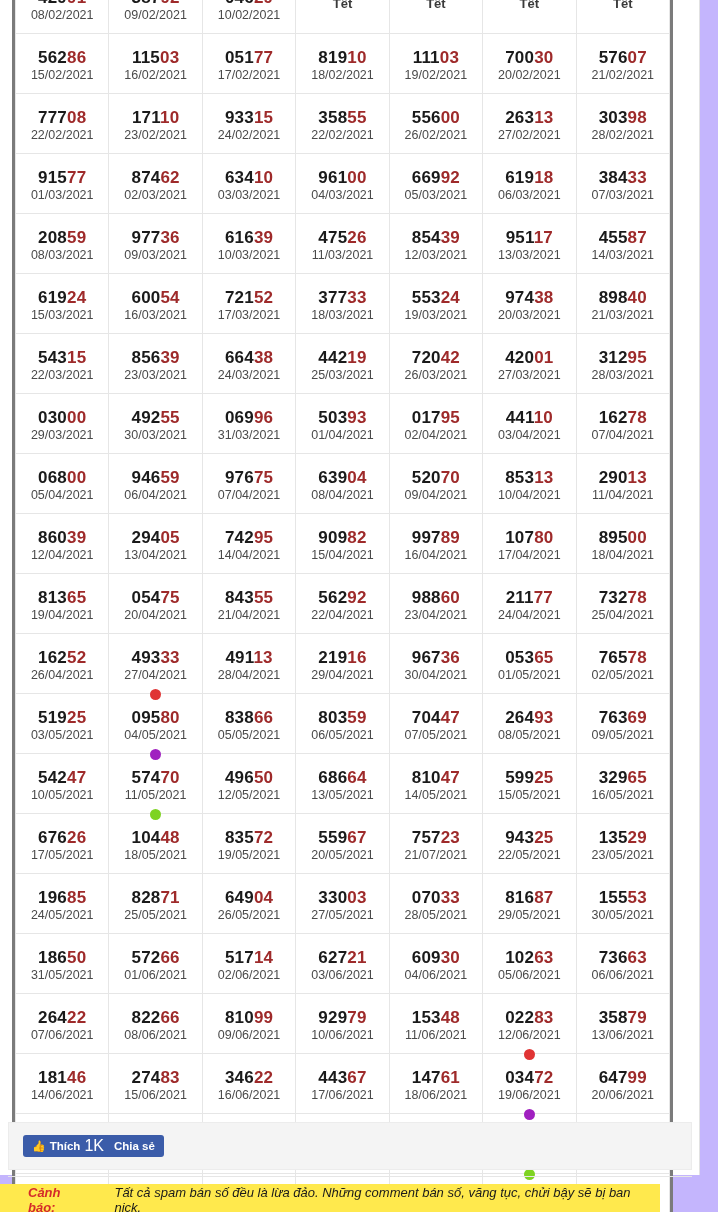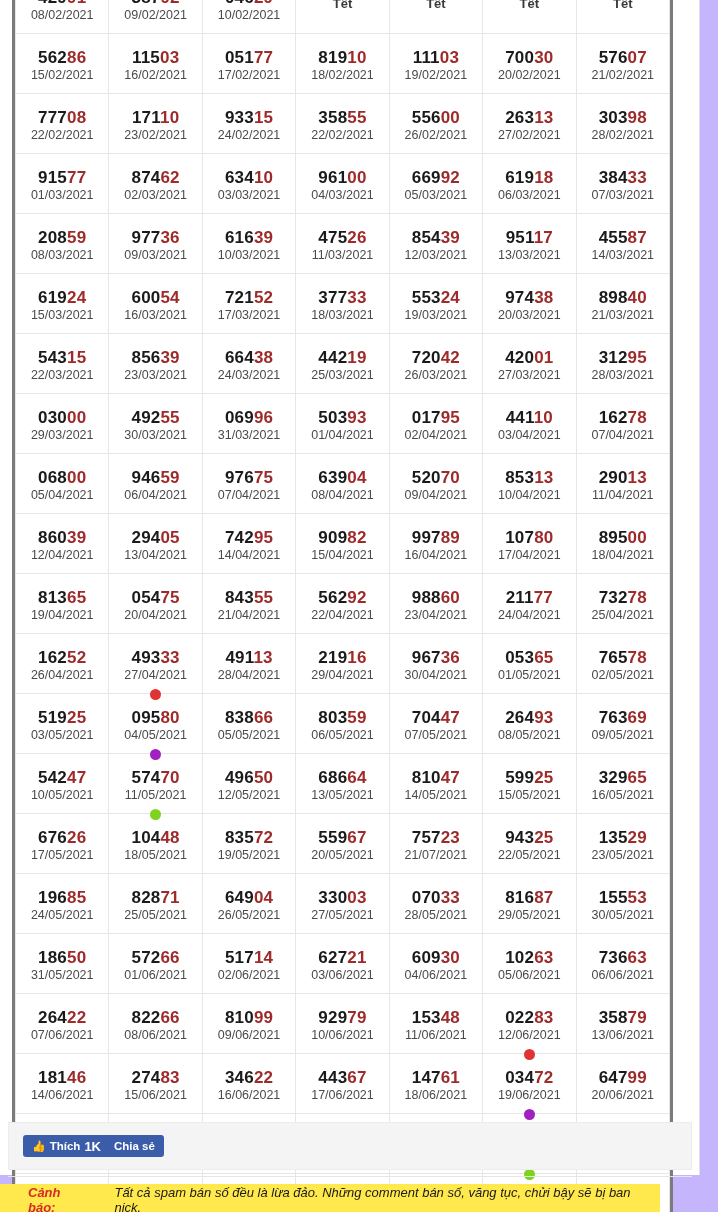--- a/index.html
+++ b/index.html
@@ -90,21 +90,21 @@
     font-family:"Liberation Sans","DejaVu Sans",sans-serif;
     display:flex; align-items:center; justify-content:center;
     gap:4px;
     padding:0 9px;
     cursor:pointer;
     white-space:nowrap;
   }
   .fb-like{left:14px;}
   .fb-share{left:96px;align-items:center;}
   .thumb{font-size:11px;line-height:11px;}
-  .likecount{font-weight:bold;font-size:13px;}
+  .likecount{font-weight:normal;font-size:16px;}
 
   
   .warn{
     position:absolute; left:0; top:1184px;
     width:660px; height:31px;
     background:#ffe94d;
     box-sizing:border-box;
     display:flex; align-items:center;
     padding-left:28px;
     font-style:italic;

